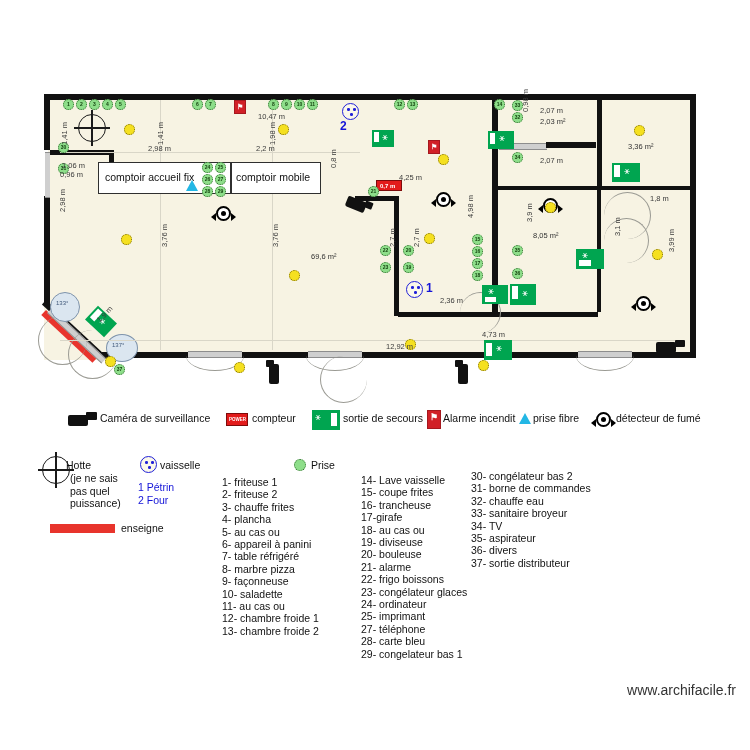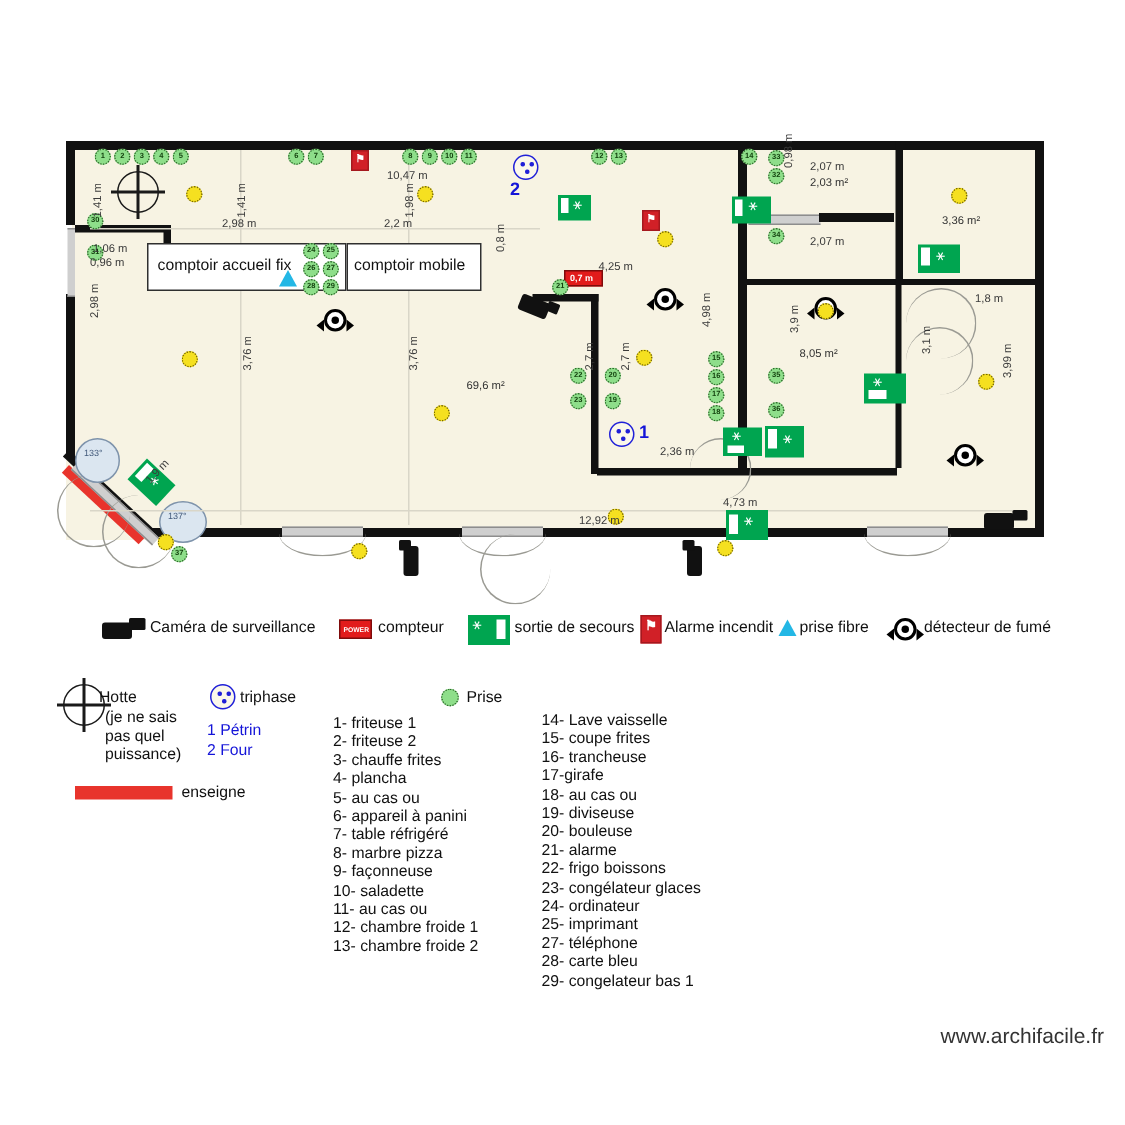--- a/index.html
+++ b/index.html
@@ -374,21 +374,21 @@
     <div class="lg2-text" style="left:66px;top:9px;">Hotte</div>
     <div class="multiline" style="left:70px;top:22px;white-space:pre;">(je ne sais
 pas quel
 puissance)</div>
 
     <div class="triphase" style="left:140px;top:6px;">
       <i style="left:4px;top:4px;"></i>
         <i style="left:10px;top:4px;"></i>
         <i style="left:7px;top:9px;"></i>
     </div>
-    <div class="lg2-text" style="left:160px;top:9px;">triphase</div>
+    <div class="lg2-text" style="left:160px;top:9px;">vaisselle</div>
     <div class="lg2-text blue" style="left:138px;top:31px;">1 Pétrin</div>
     <div class="lg2-text blue" style="left:138px;top:44px;text-align:center;">2 Four</div>
 
     <div class="prise" style="left:294px;top:9px;width:12px;height:12px;"></div>
     <div class="lg2-text" style="left:311px;top:9px;">Prise</div>
 
     <div class="enseigne" style="left:50px;top:74px;width:65px;height:9px;"></div>
     <div class="lg2-text" style="left:121px;top:72px;">enseigne</div>
 
     <div class="listcol" style="left:222px;top:26px;">
@@ -416,16 +416,26 @@
         <div>20- bouleuse</div>
         <div>21- alarme</div>
         <div>22- frigo boissons</div>
         <div>23- congélateur glaces</div>
         <div>24- ordinateur</div>
         <div>25- imprimant</div>
         <div>27- téléphone</div>
         <div>28- carte bleu</div>
         <div>29- congelateur bas 1</div>
       </div>
+    <div class="listcol" style="left:471px;top:20px;">
+        <div>30- congélateur bas 2</div>
+        <div>31- borne de commandes</div>
+        <div>32- chauffe eau</div>
+        <div>33- sanitaire broyeur</div>
+        <div>34- TV</div>
+        <div>35- aspirateur</div>
+        <div>36- divers</div>
+        <div>37- sortie distributeur</div>
+      </div>
   </div>
 
   <div id="watermark">www.archifacile.fr</div>
 </div>
 
 </body></html>

